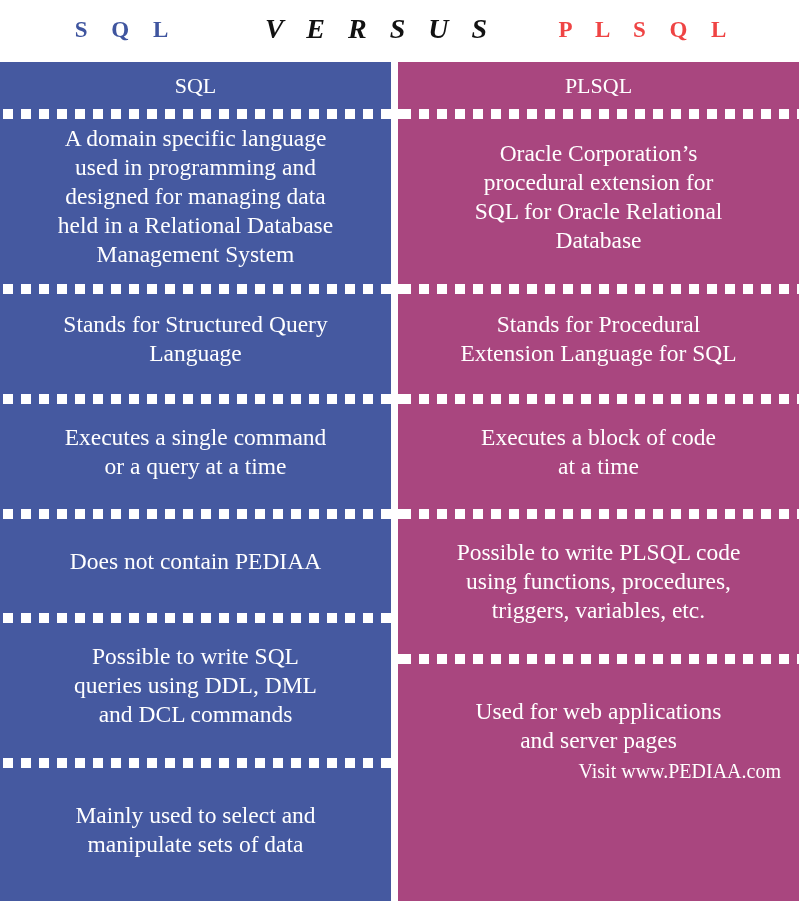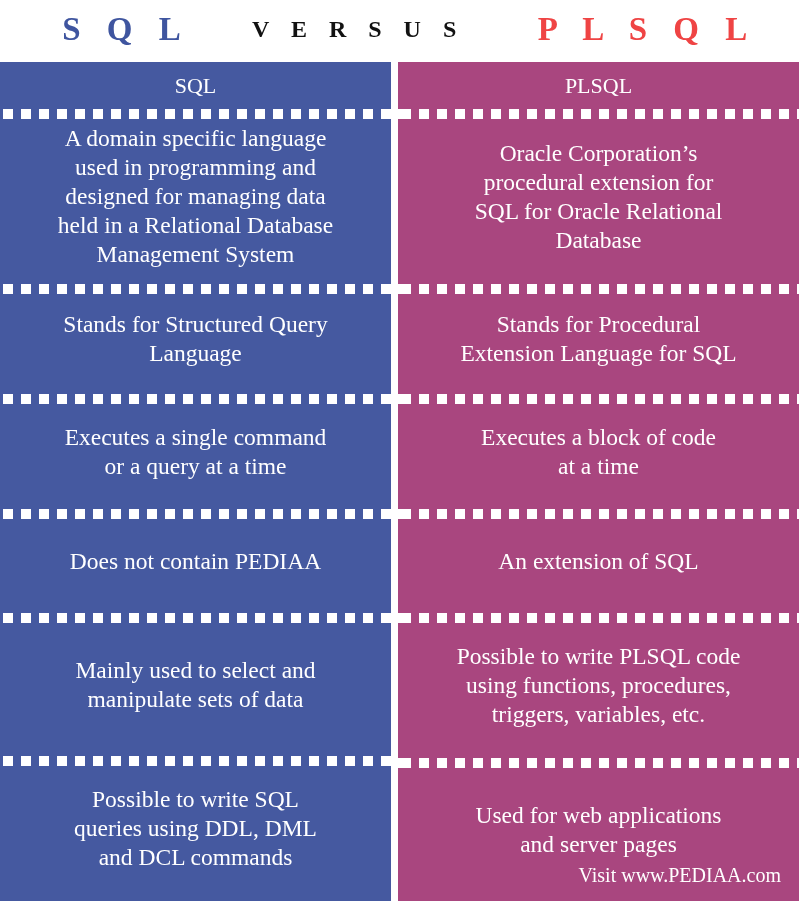--- a/index.html
+++ b/index.html
@@ -28,29 +28,29 @@
     top: 0;
     width: 799px;
     height: 62px;
     display: flex;
     align-items: center;
     justify-content: center;
     background: #ffffff;
   }
   .title-word {
     font-family: "Liberation Serif", "DejaVu Serif", serif;
-    font-size: 33px;
+    font-size: 23px;
     font-weight: bold;
     letter-spacing: 9px;
     line-height: 1;
     white-space: nowrap;
     padding-bottom: 4px;
   }
   .title-left   { width: 252px; text-align: center; }
-  .title-middle { width: 243px; text-align: left; font-size: 24px; letter-spacing: 8px; }
+  .title-middle { width: 243px; text-align: right; font-size: 28px; letter-spacing: 8px; font-style: italic; }
   .title-right  { width: 304px; text-align: center; }
 
   
   .columns {
     position: absolute;
     left: 0;
     top: 62px;
     width: 799px;
     height: 852px;
     display: flex;
@@ -157,31 +157,31 @@
         <div class="sep-top"></div>
         <div class="cell-text">Executes a single command
 or a query at a time</div>
       </div>
 
       <div class="cell" style="height: 104px; flex: 0 0 104px;">
         <div class="sep-top"></div>
         <div class="cell-text">Does not contain PEDIAA</div>
       </div>
 
-      <div class="cell" style="height: 143px; flex: 0 0 143px;">
-        <div class="sep-top"></div>
-        <div class="cell-text">Mainly used to select and
-manipulate sets of data</div>
-      </div>
-
       <div class="cell" style="height: 145px; flex: 0 0 145px;">
         <div class="sep-top"></div>
         <div class="cell-text">Possible to write SQL
 queries using DDL, DML
 and DCL commands</div>
+      </div>
+
+      <div class="cell" style="height: 143px; flex: 0 0 143px;">
+        <div class="sep-top"></div>
+        <div class="cell-text">Mainly used to select and
+manipulate sets of data</div>
       </div>
 
     </div>
 
     <div class="column-gap"></div>
 
     <div class="column column-right" style="background: rgb(169, 70, 127);">
 
       <div class="cell cell-head" style="height: 47px; flex: 0 0 47px; justify-content: center;">
         <div class="cell-text">PLSQL</div>
@@ -200,24 +200,20 @@
         <div class="cell-text">Stands for Procedural
 Extension Language for SQL</div>
       </div>
 
       <div class="cell" style="height: 115px; flex: 0 0 115px;">
         <div class="sep-top"></div>
         <div class="cell-text">Executes a block of code
 at a time</div>
       </div>
 
-      <div class="cell" style="height: 104px; flex: 0 0 104px;">
-        <div class="sep-top"></div>
-        <div class="cell-text">An extension of SQL</div>
-      </div>
 
       <div class="cell" style="height: 145px; flex: 0 0 145px;">
         <div class="sep-top"></div>
         <div class="cell-text">Possible to write PLSQL code
 using functions, procedures,
 triggers, variables, etc.</div>
       </div>
 
       <div class="cell" style="height: 143px; flex: 0 0 143px;">
         <div class="sep-top"></div>

